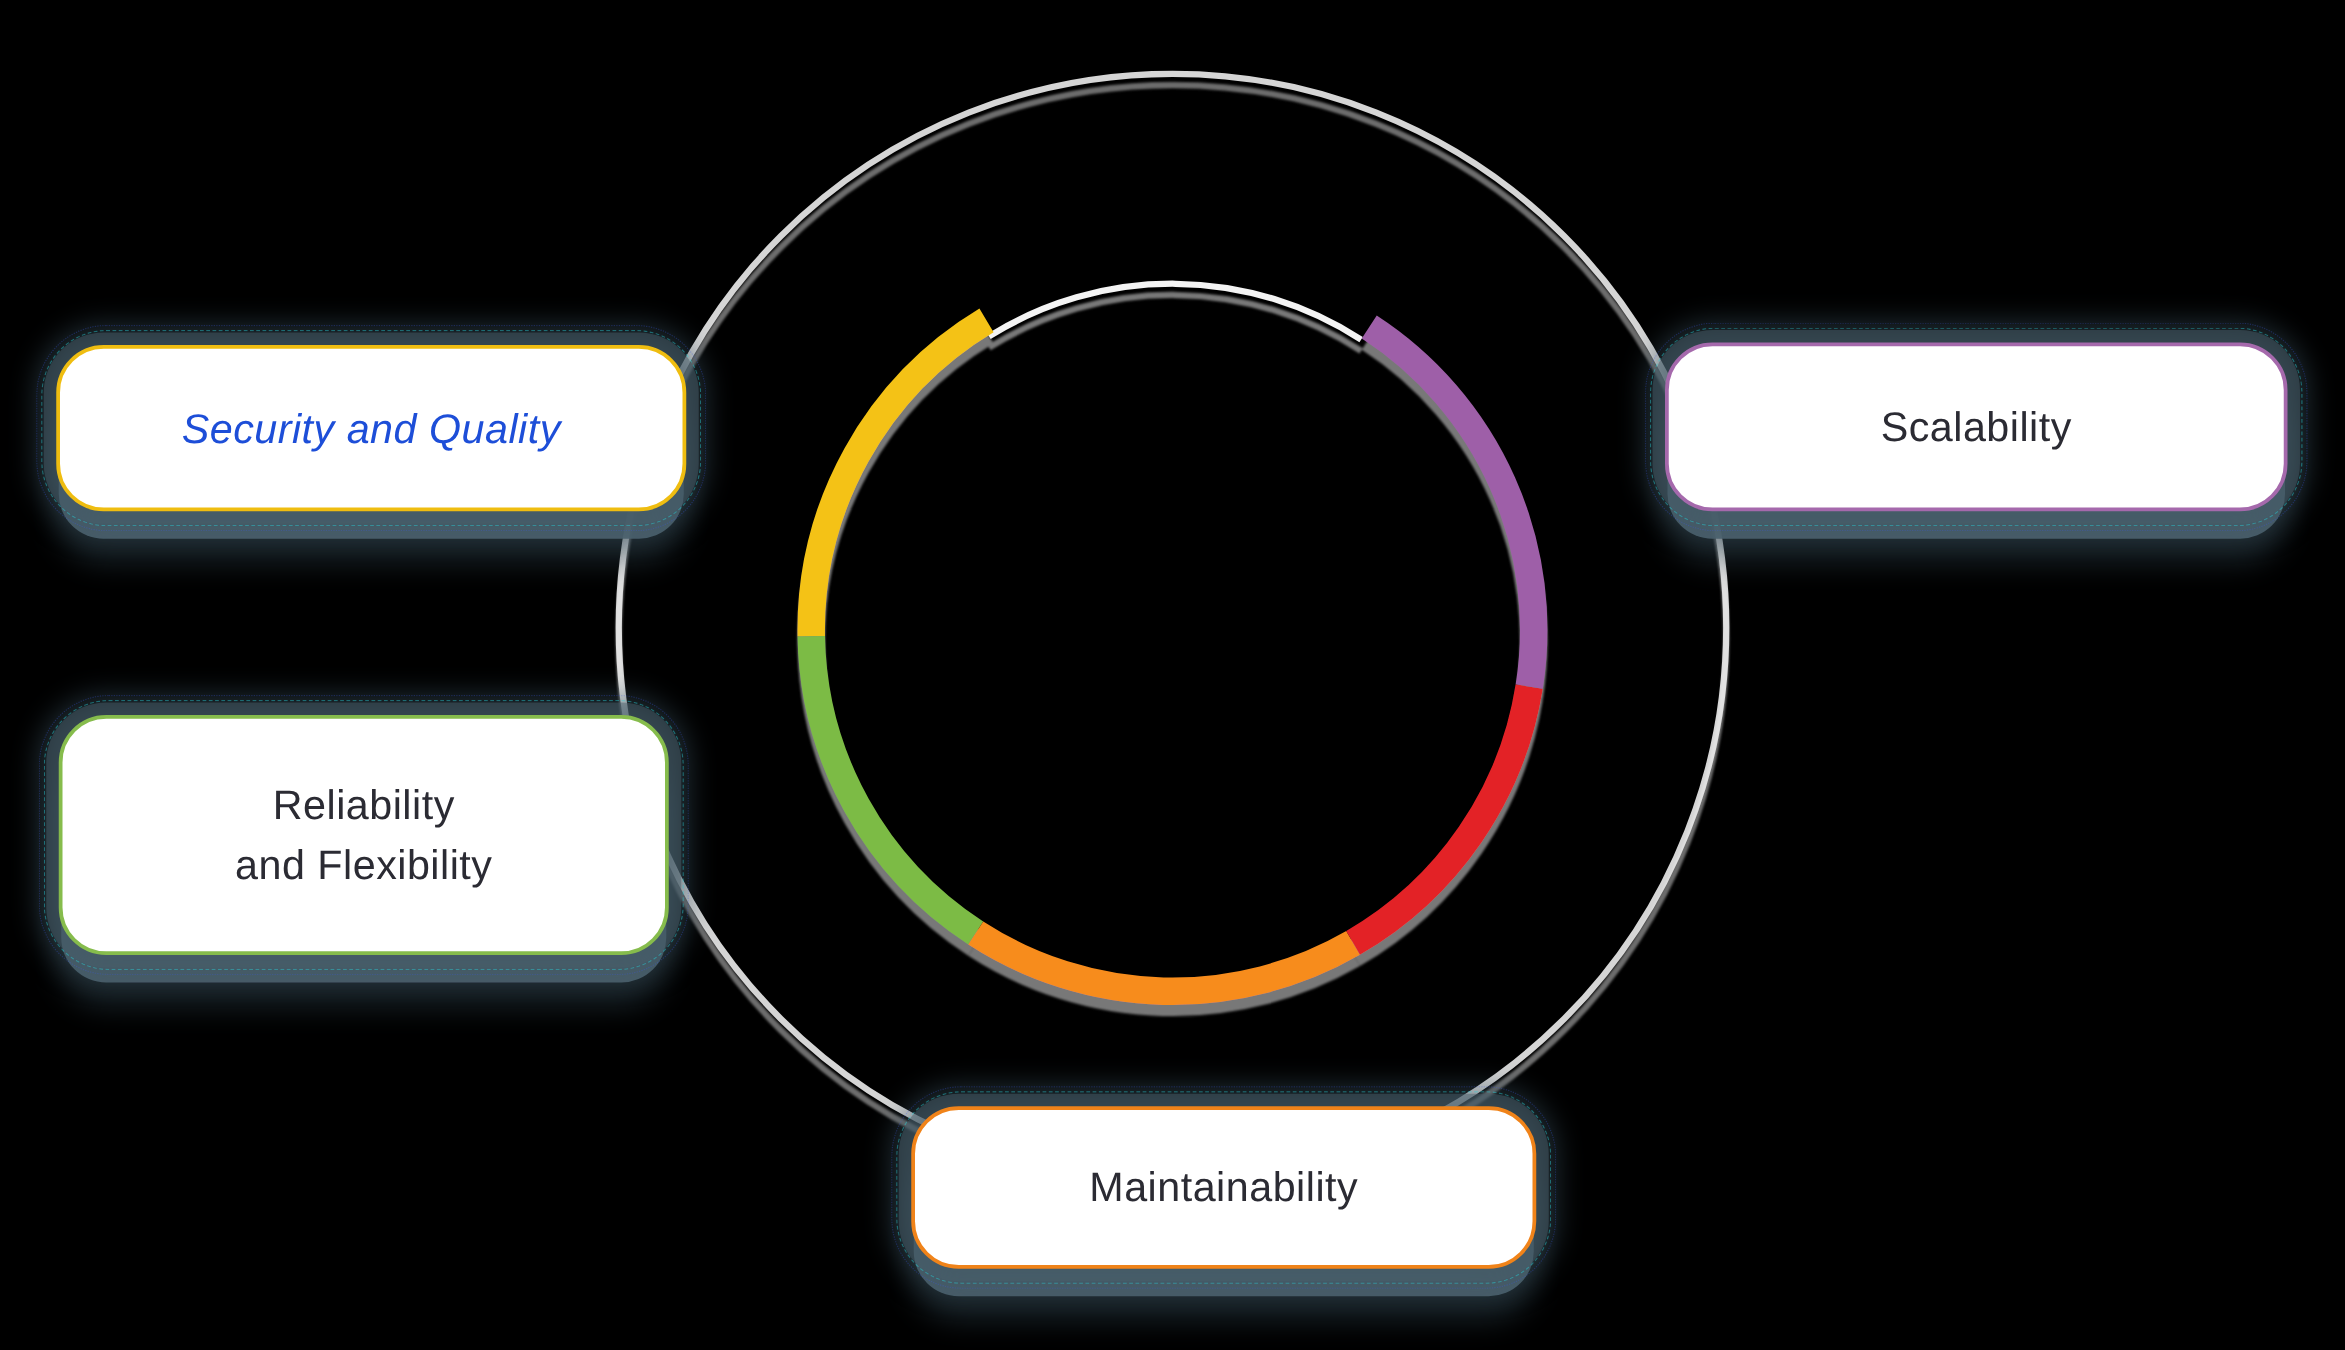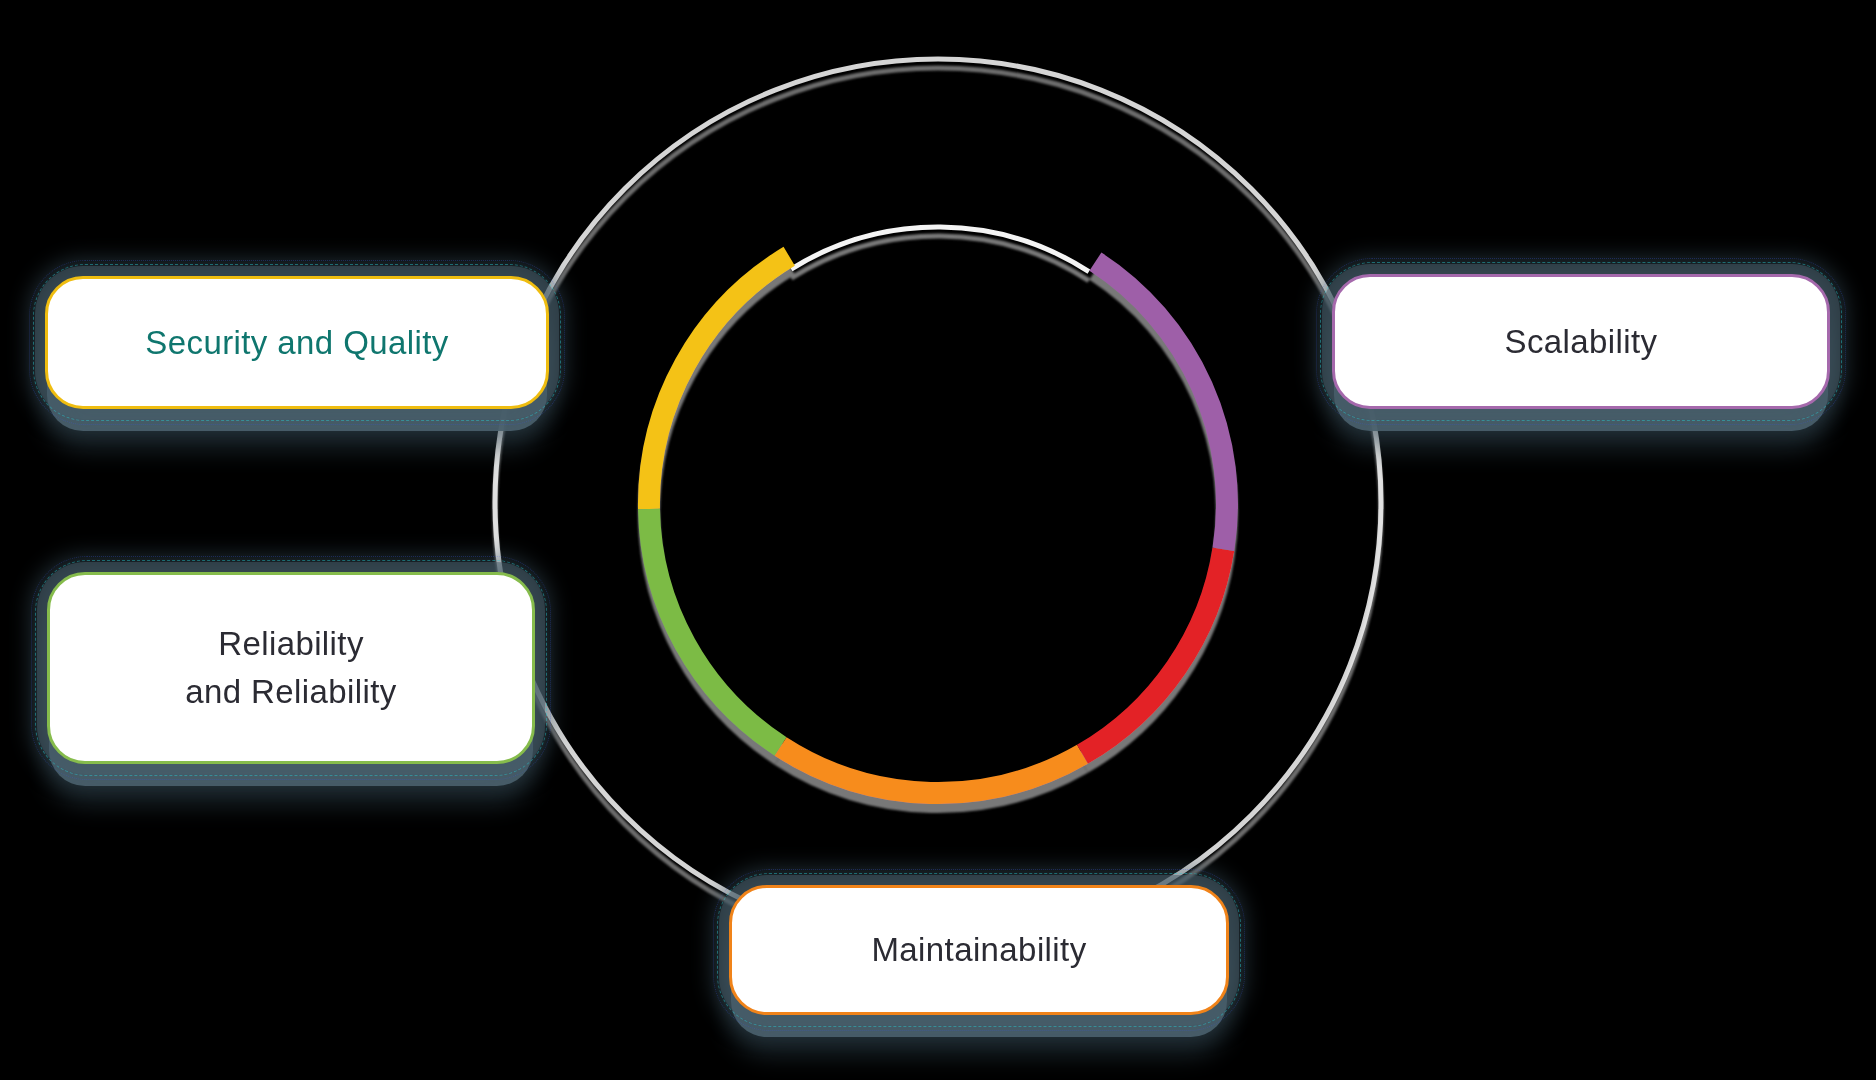--- a/index.html
+++ b/index.html
@@ -72,31 +72,31 @@
         <circle cx="938" cy="502" r="443" fill="none" stroke="#ECECEC" stroke-width="5" opacity="0.9"></circle>
         <path d="M 1088.9 271.7 A 277 277 0 0 0 791.2 269.1" fill="none" stroke="#F4F4F4" stroke-width="5" stroke-linecap="butt"></path>
         <path d="M 789.2 256.3 A 289 289 0 0 0 649.0 509.0" fill="none" stroke="#F4C213" stroke-width="22" stroke-linecap="butt"></path>
         <path d="M 649.0 509.0 A 289 289 0 0 0 780.6 746.4" fill="none" stroke="#7CBB45" stroke-width="22" stroke-linecap="butt"></path>
         <path d="M 780.6 746.4 A 289 289 0 0 0 1082.5 754.3" fill="none" stroke="#F78C1C" stroke-width="22" stroke-linecap="butt"></path>
         <path d="M 1082.5 754.3 A 289 289 0 0 0 1223.4 549.2" fill="none" stroke="#E32228" stroke-width="22" stroke-linecap="butt"></path>
         <path d="M 1223.4 549.2 A 289 289 0 0 0 1095.4 261.6" fill="none" stroke="#9E5FA8" stroke-width="22" stroke-linecap="butt"></path>
       </g>
   </svg>
 
-  <div class="box" id="box-security" style="color: #0f766e; border-color: rgb(239, 189, 16);">
+  <div class="box" id="box-security" style="color: #1d4ed8; border-color: rgb(239, 189, 16); font-style: italic;">
     <span class="line">Security and Quality</span>
   </div>
 
   <div class="box" id="box-scalability" style="color: rgb(43, 43, 51); border-color: rgb(165, 105, 172);">
     <span class="line">Scalability</span>
   </div>
 
   <div class="box" id="box-reliability" style="color: rgb(43, 43, 51); border-color: rgb(134, 188, 76);">
     <span class="line">Reliability</span>
-    <span class="line">and Reliability</span>
+    <span class="line">and Flexibility</span>
   </div>
 
 
   <div class="box" id="box-maintainability" style="color: rgb(43, 43, 51); border-color: rgb(240, 131, 25);">
     <span class="line">Maintainability</span>
   </div>
 
 </div>
 
 </body></html>

